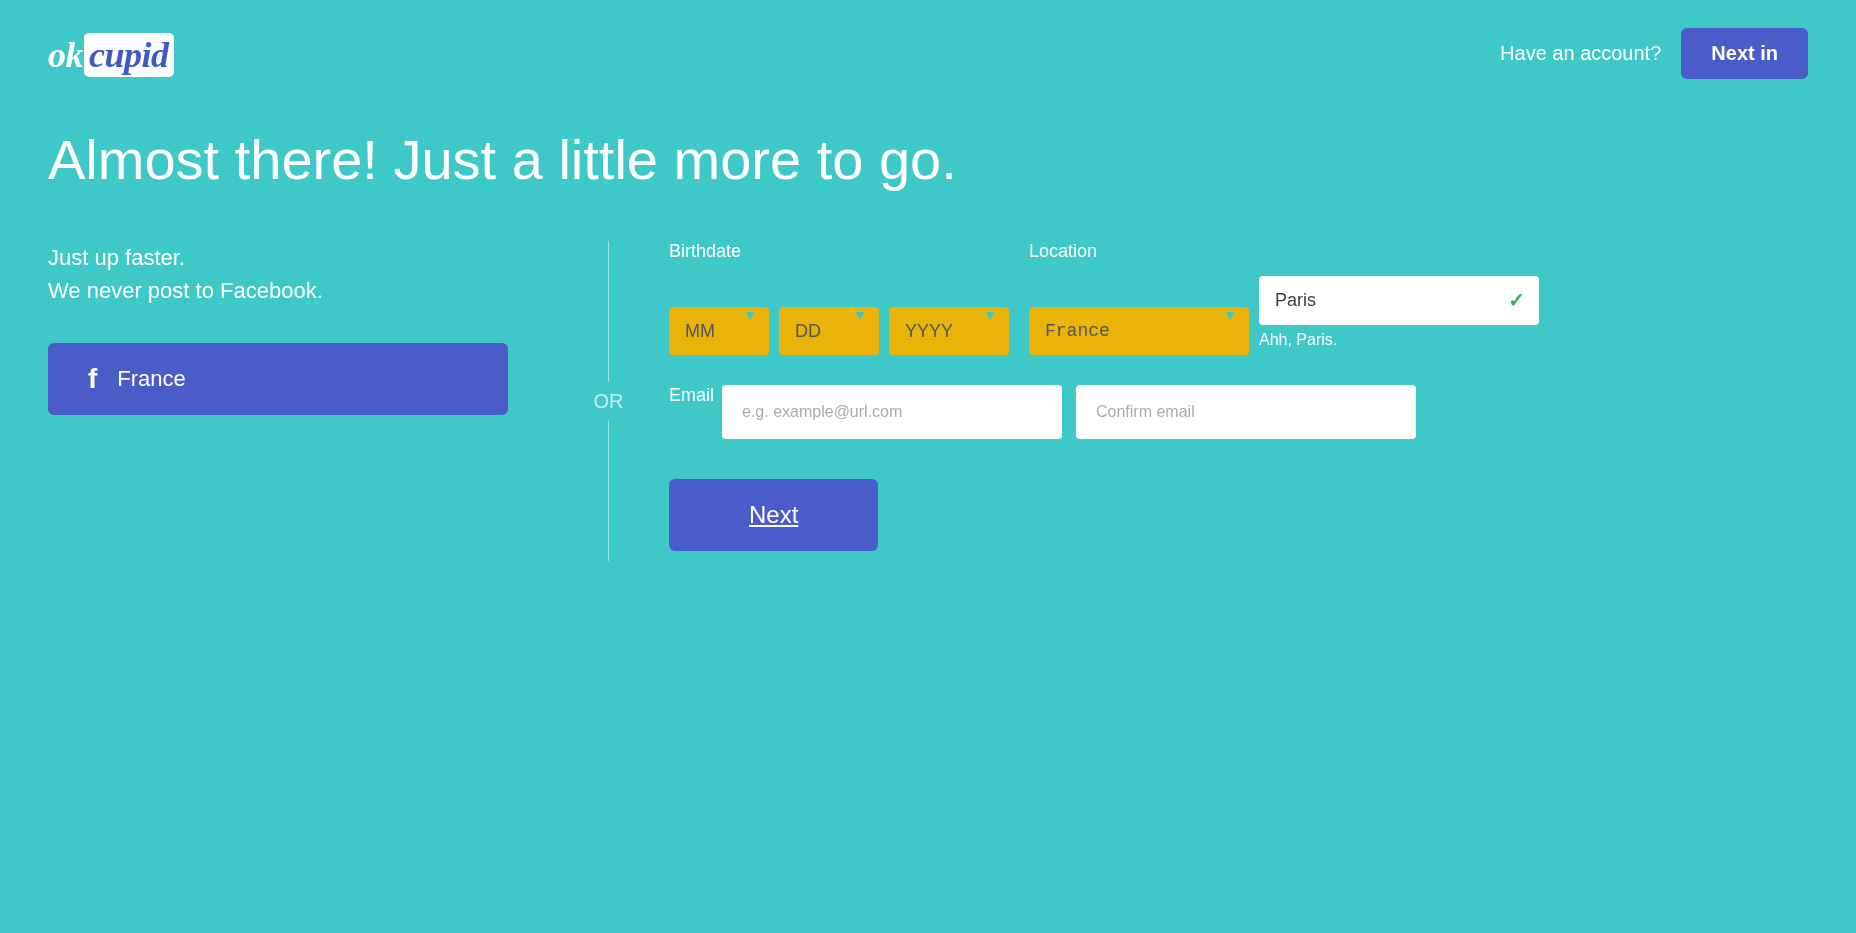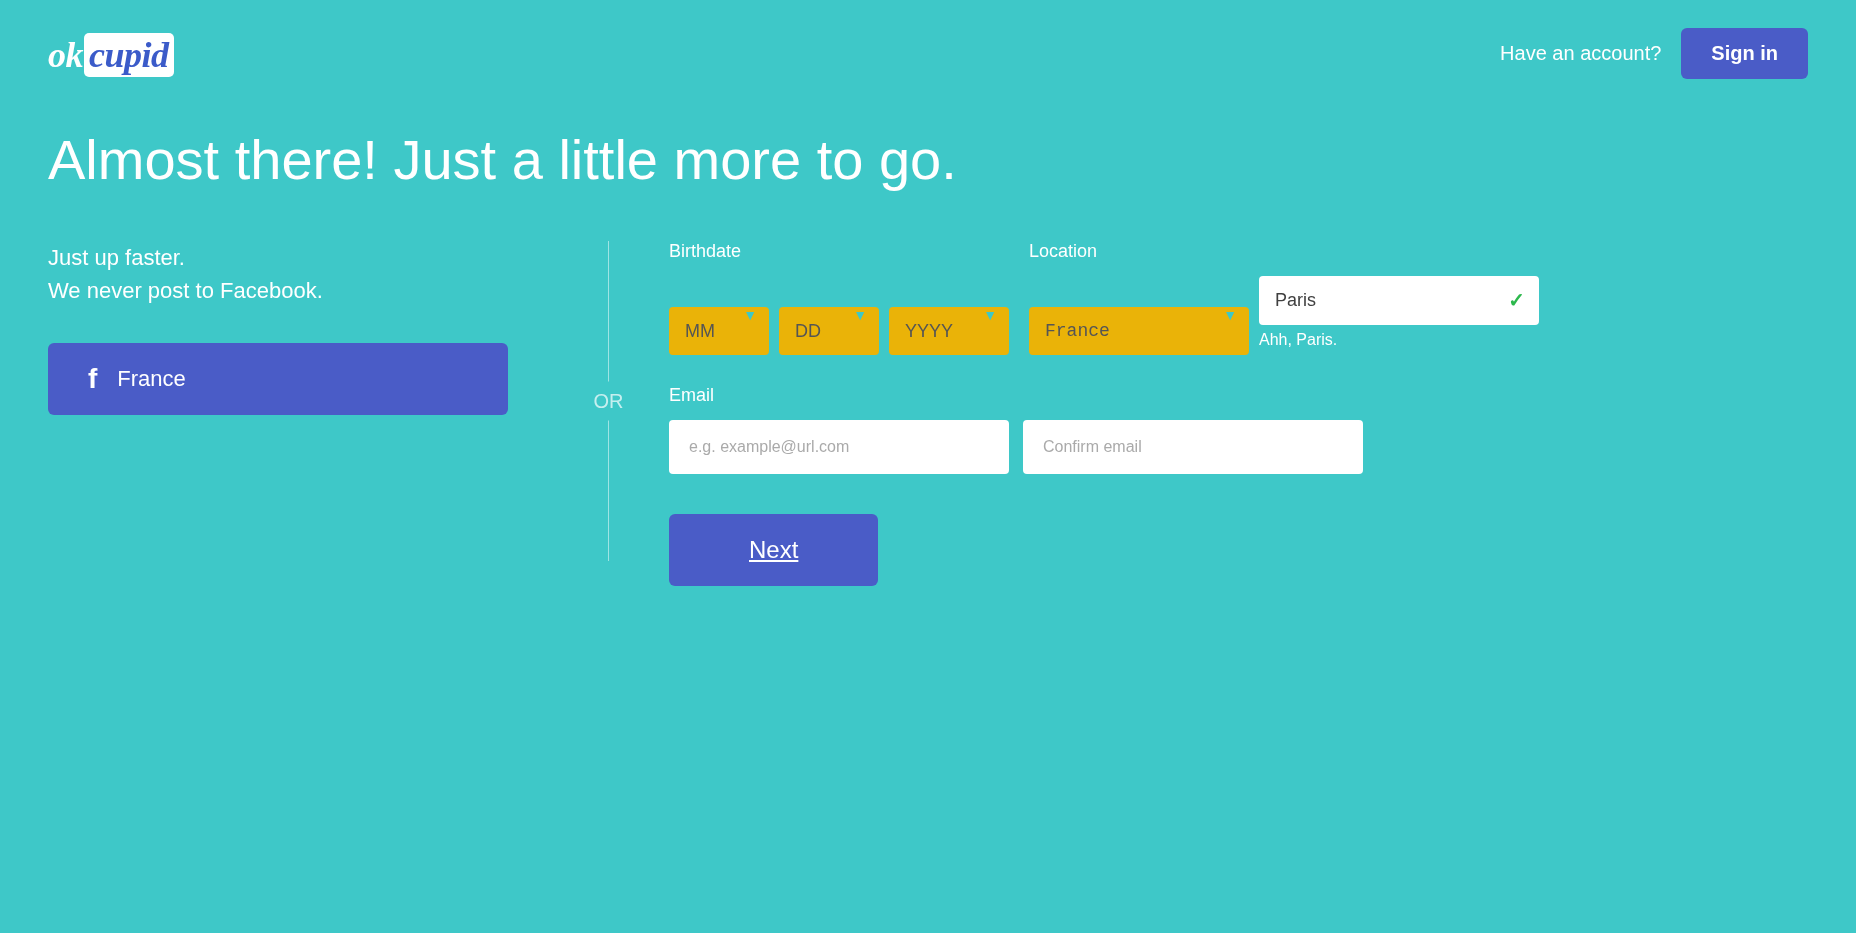--- a/index.html
+++ b/index.html
@@ -245,21 +245,21 @@
 
     .city-hint {
       color: white;
       font-size: 16px;
       margin-top: 6px;
     }
 
     
     .email-row {
       display: flex;
-      flex-direction: column;
+      flex-direction: row;
       gap: 8px;
       margin-bottom: 30px;
     }
 
     .email-inputs {
       display: flex;
       gap: 14px;
     }
 
     .email-input {
@@ -295,21 +295,21 @@
 <body>
 
 <div class="header">
   <div class="logo">
     <span class="logo-text">
       <span class="ok-part">ok</span><span class="cupid-part">cupid</span>
     </span>
   </div>
   <div class="header-right">
     <span class="have-account">Have an account?</span>
-    <button class="sign-in-btn">Sign in</button>
+    <button class="sign-in-btn">Next in</button>
   </div>
 </div>
 
 <div class="main-heading">Almost there! Just a little more to go.</div>
 
 <div class="content-area">
 
   <div class="left-side">
     <div class="sign-up-faster">
       <span>Just up faster.</span><br>

